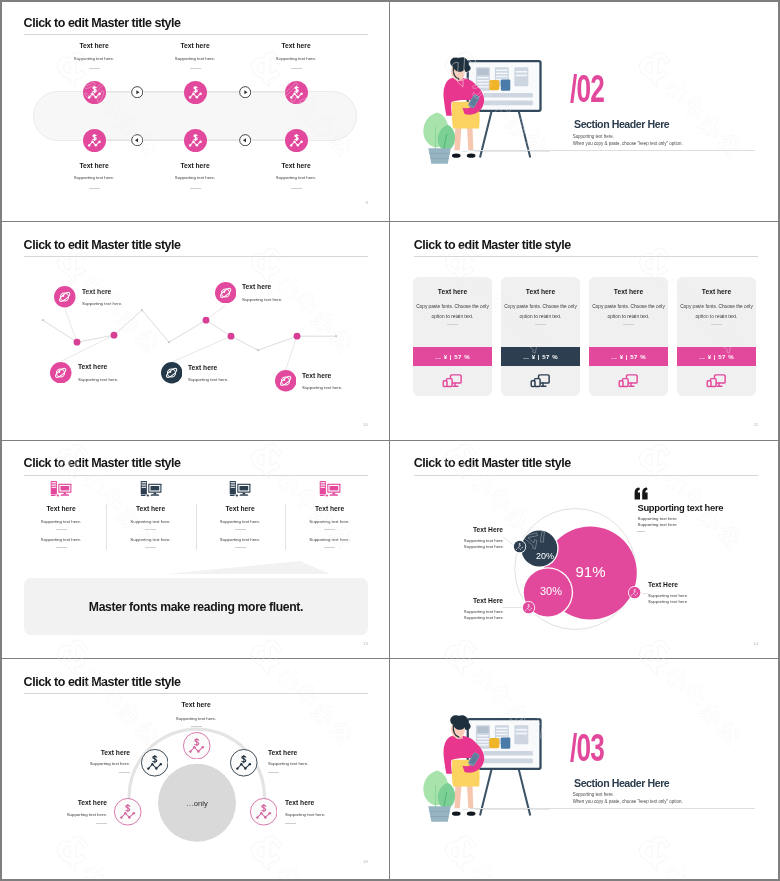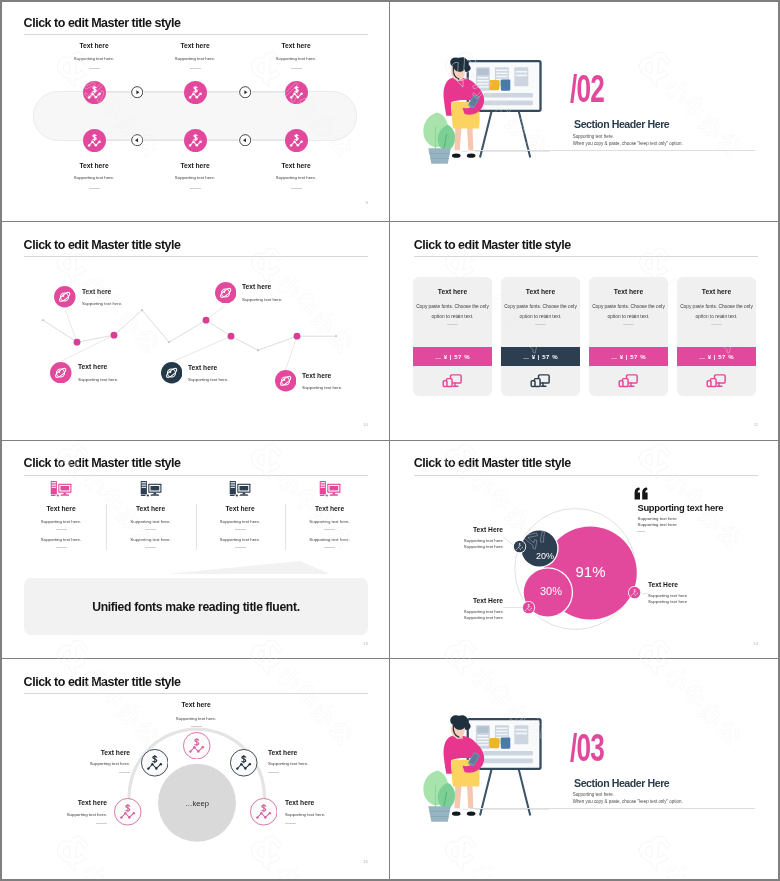--- a/index.html
+++ b/index.html
@@ -511,21 +511,21 @@
   <div class="dash" style="left:324.0px;top:88.0px;width:11px"></div>
   <div class="sub cen" style="left:329.5px;top:96.0px">Supporting text here.</div>
   <div class="dash" style="left:324.0px;top:106.0px;width:11px"></div>
   <div class="vsep" style="left:105.5px;top:63.5px;height:46px"></div>
   <div class="vsep" style="left:195.5px;top:63.5px;height:46px"></div>
   <div class="vsep" style="left:285.0px;top:63.5px;height:46px"></div>
   <svg class="ic" style="left:0;top:111.5px;width:387px;height:30px" viewBox="0 0 387 30">
         <path d="M167 22 L300 9 L330 22 Z" fill="#f2f2f2"></path>
       </svg>
   <div class="banner" style="left:24px;top:137.5px;width:344px;height:57px">
-        <span>Unified fonts make reading title fluent.</span>
+        <span>Master fonts make reading more fluent.</span>
       </div>
   <div class="pnum">13</div>
 </div>
 
 <div class="slide" style="left:390.2px;top:440.5px">
   <div class="stitle">Click to edit Master title style</div>
   <div class="srule"></div>
   <svg class="ic" style="left:0;top:0;width:387px;height:217px" viewBox="0 0 387 217">
    <circle cx="185.3" cy="128.0" r="60.5" fill="none" stroke="#d8d8d8" stroke-width="0.8"></circle>
    <line x1="112.8" y1="95.5" x2="123.8" y2="104.5" stroke="#d8d8d8" stroke-width="0.7"></line>
@@ -616,21 +616,21 @@
   <div class="srule"></div>
   <svg class="ic" style="left:0;top:0;width:387px;height:217px" viewBox="0 0 387 217">
    <path d="M 129.60 146.05 A 67.7 67.7 0 1 1 264.00 146.05" fill="none" stroke="#e4e4e4" stroke-width="3.2"></path>
    <circle cx="197.0" cy="143.80" r="39" fill="#d9d9d9"></circle>
    <line x1="197.0" y1="86.30" x2="197.0" y2="143.80" stroke="#eaeaea" stroke-width="0.7" opacity="0"></line>
    <line x1="154.5" y1="103.80" x2="197.0" y2="143.80" stroke="#eaeaea" stroke-width="0.7" opacity="0"></line>
    <line x1="244.0" y1="103.80" x2="197.0" y2="143.80" stroke="#eaeaea" stroke-width="0.7" opacity="0"></line>
    <line x1="128.0" y1="152.80" x2="197.0" y2="143.80" stroke="#eaeaea" stroke-width="0.7" opacity="0"></line>
    <line x1="263.5" y1="152.80" x2="197.0" y2="143.80" stroke="#eaeaea" stroke-width="0.7" opacity="0"></line>
   </svg>
-  <div class="ctrtext" style="left:197.0px;top:139.8px">…keep</div>
+  <div class="ctrtext" style="left:197.0px;top:139.8px">…only</div>
   <svg class="ic" style="left:183.25px;top:72.55px;width:27.5px;height:27.5px" viewBox="0 0 24 24">
         <circle cx="12" cy="12" r="11.95" fill="#fbfbfb"></circle>
         <circle cx="12" cy="12" r="11.62" fill="none" stroke="#d4649f" stroke-width="0.75"></circle>
         <g fill="none" stroke="#d4649f" stroke-width="1.05" stroke-linecap="butt" stroke-linejoin="miter">
           <path d="M13.95 7.35 C13.5 6.3 10.6 5.9 10.35 7.25 C10.1 8.6 13.9 8.5 13.75 10.2 C13.62 11.65 10.65 11.5 10.1 10.45"></path>
           <path d="M12.1 5.3 L12.1 12.45" stroke-width="0.90"></path>
         </g>
         <g fill="none" stroke="#d4649f" stroke-width="0.90" stroke-linecap="round" stroke-linejoin="round">
           <path d="M6.4 17.1 L9.9 13.3 L13.4 17.0 L17.3 13.2"></path>
         </g>

